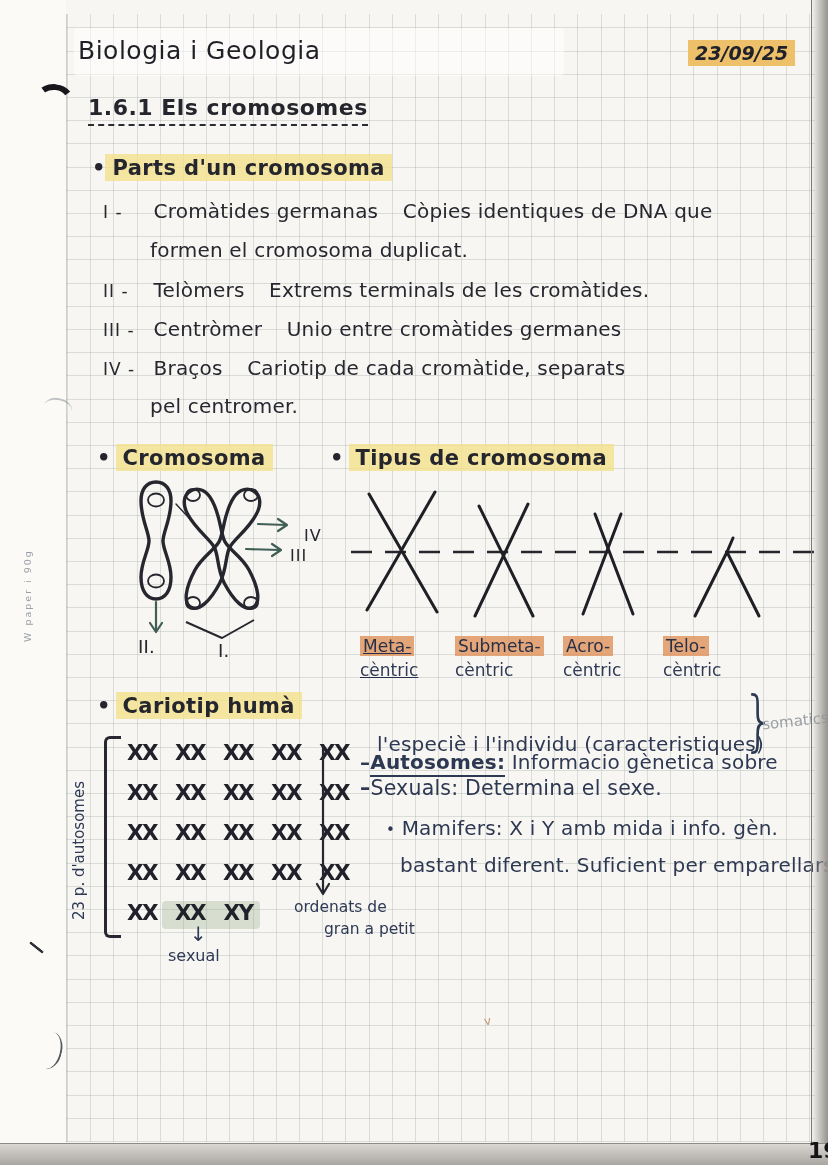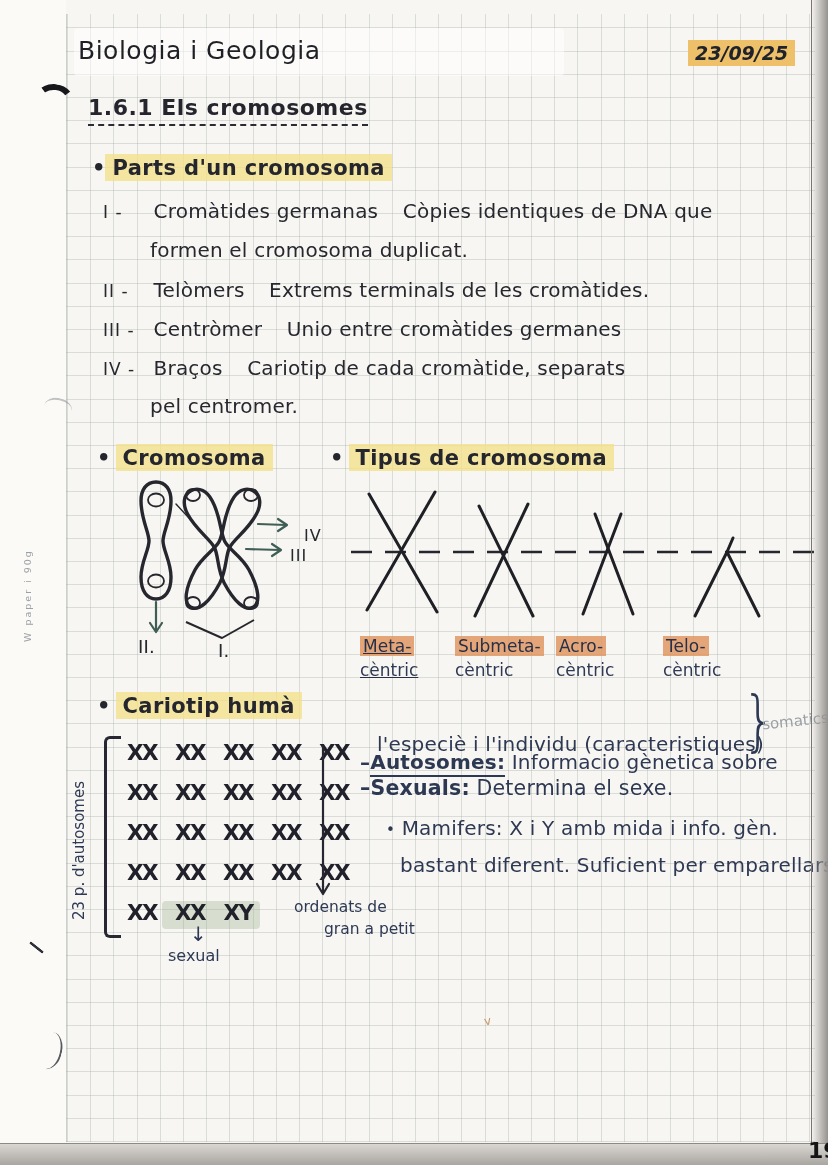--- a/index.html
+++ b/index.html
@@ -176,21 +176,21 @@
   </g>
 </svg>
 <div class="abs typelabel" style="left:360px;top:634px;text-decoration:underline;">
   <span class="hl-o">Meta-</span><br>
   <span class="l2">cèntric</span>
 </div>
 <div class="abs typelabel" style="left:455px;top:634px;">
   <span class="hl-o">Submeta-</span><br>
   <span class="l2">cèntric</span>
 </div>
-<div class="abs typelabel" style="left:556px;top:634px;">
+<div class="abs typelabel" style="left:556px;top:634px;padding-left:7px;">
   <span class="hl-o">Acro-</span><br>
   <span class="l2">cèntric</span>
 </div>
 <div class="abs typelabel" style="left:663px;top:634px;">
   <span class="hl-o">Telo-</span><br>
   <span class="l2">cèntric</span>
 </div>
 
 <div class="abs" style="left:97px;top:694px;">
   <span class="bullet">•</span> <span class="h3 hl-y">Cariotip humà</span>
@@ -248,21 +248,21 @@
 
 <div class="abs note" style="left:360px;top:714px;margin-top:36px;">
   <b>–</b><span class="underl" style="font-weight:600;">Autosomes:</span>
   <span>Informacio gènetica sobre</span>
 </div>
 <div class="abs note" style="left:377px;top:732px;">l'especiè i l'individu (caracteristiques)</div>
 <div class="abs brace" style="left:738px;top:688px;">}</div>
 <div class="abs pencil" style="left:762px;top:712px;font-size:15px;transform:rotate(-6deg);">somatics</div>
 
 <div class="abs note" style="left:360px;top:776px;font-size:20.5px;">
-  <b>–</b><span style="font-weight:700;">Sexuals:</span>
+  <b>–</b><span style="font-weight:400;">Sexuals:</span>
   <span>Determina el sexe.</span>
 </div>
 <div class="abs note" style="left:386px;top:816px;">
   <span style="font-size:15px;">•</span>
   <span>Mamifers: X i Y amb mida i info. gèn.</span>
 </div>
 <div class="abs note" style="left:400px;top:853px;">bastant diferent. Suficient per emparellarse</div>
 
 <div class="crescent"></div>
 <div class="faint-arc"></div>

